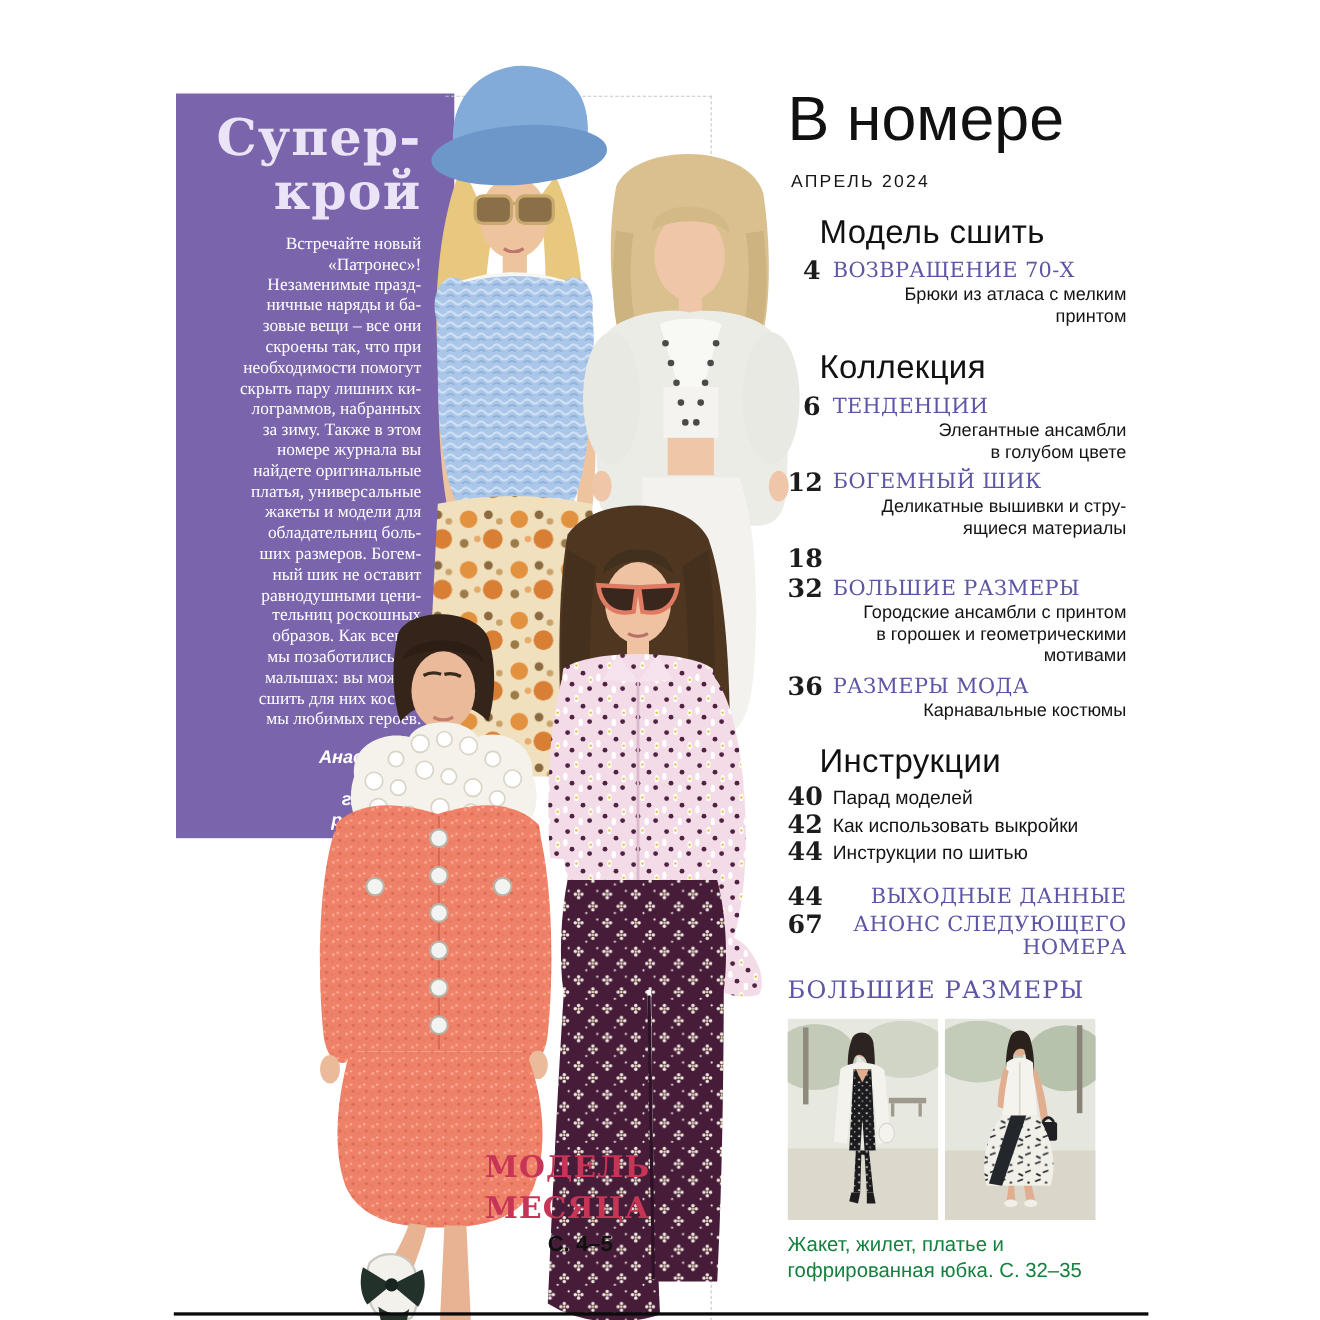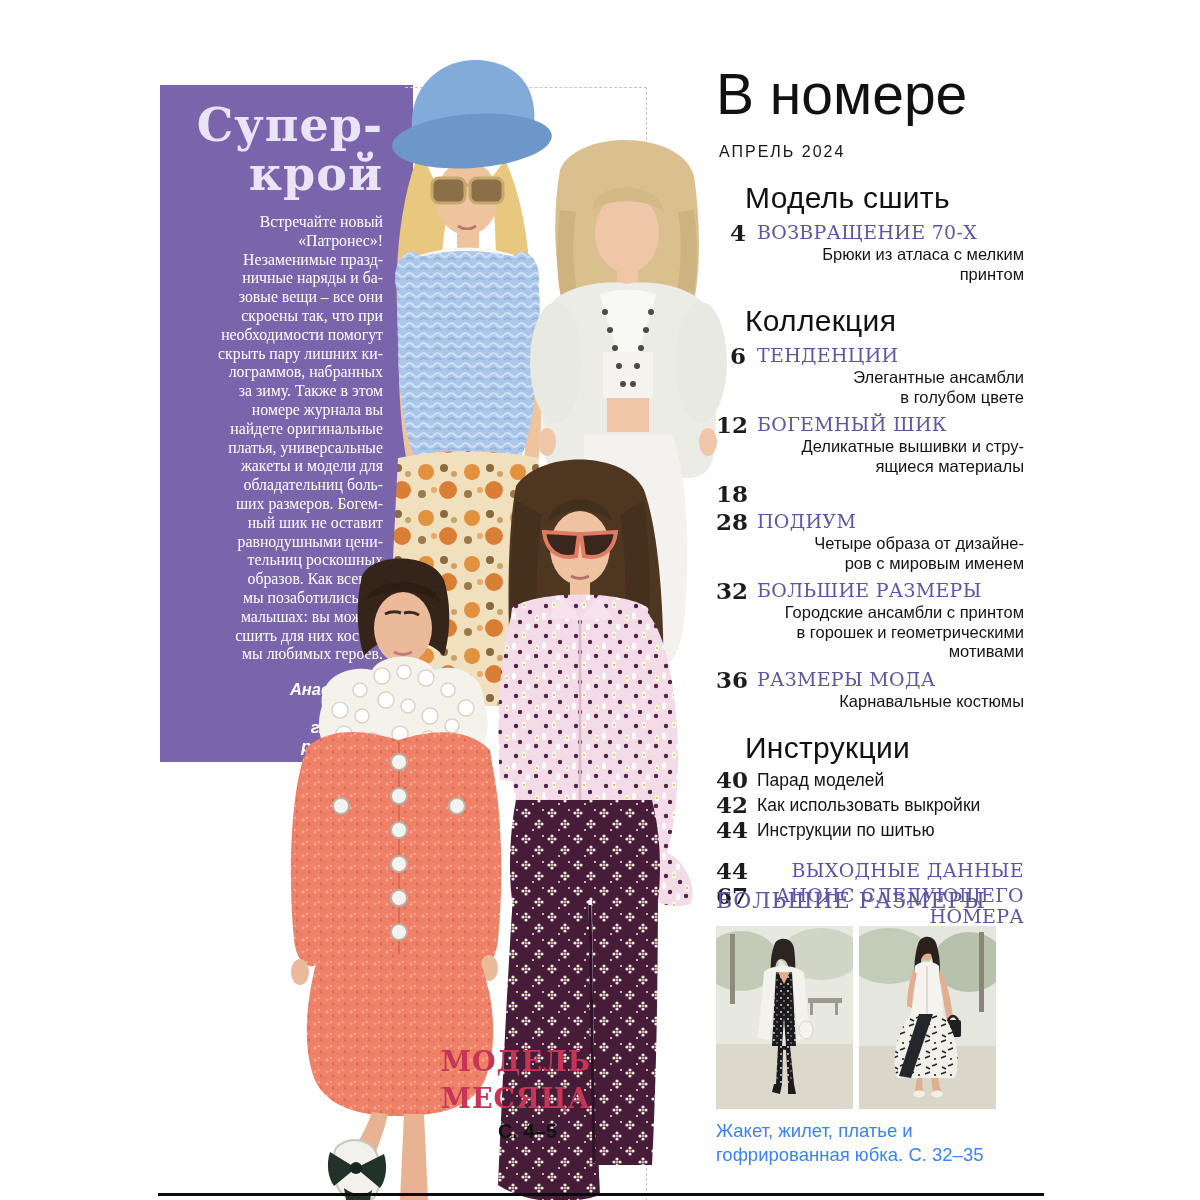--- a/index.html
+++ b/index.html
@@ -22,39 +22,39 @@
   
   #collage{position:absolute;left:0;top:0;pointer-events:none;}
 
   
   #mlabel{position:absolute;left:441px;top:1043px;width:116px;}
   .ml-l{font-family:"DejaVu Serif",serif;font-weight:bold;font-size:27px;line-height:37px;
         color:#c63456;letter-spacing:1px;}
   .ml-p{font-weight:bold;font-size:20px;color:#111;text-align:right;margin-top:3px;}
 
   
-  #toc{position:absolute;left:716px;top:65px;width:308px;}
+  #toc{position:absolute;left:716px;top:79px;width:308px;}
   .toc-title{font-size:57px;line-height:58px;font-weight:300;color:#111;}
   .toc-date{font-size:16px;letter-spacing:2px;margin:20px 0 0 3px;color:#161616;}
   .sec{font-size:30px;font-weight:300;color:#111;margin:20px 0 4px 29px;letter-spacing:.3px;}
   .row{display:grid;grid-template-columns:30px 1fr;column-gap:11px;margin-top:7px;}
   .num{font-family:"DejaVu Serif",serif;font-weight:bold;font-size:23px;line-height:21px;
        text-align:right;color:#1c1c1c;}
   .f-title{font-family:"DejaVu Serif",serif;font-size:19px;line-height:21px;color:#5c56a4;letter-spacing:.3px;}
   .f-desc{font-size:16.5px;line-height:19.5px;color:#141414;margin-top:2px;}
   .row.ins{margin-top:4px;}
   .i-title{font-size:17.5px;line-height:20px;color:#141414;padding-top:1px;}
   .extras{margin-top:20px;}
 
   
   #plus{position:absolute;left:716px;top:888px;width:308px;}
   .ps-head{font-family:"DejaVu Serif",serif;font-size:22px;color:#5c56a4;letter-spacing:1px;}
   .ps-photos{margin-top:13px;display:flex;gap:6px;}
   .ps-photos svg{display:block;}
-  .ps-cap{margin-top:10px;font-size:18.5px;line-height:24px;color:#3b82f6;}
+  .ps-cap{margin-top:10px;font-size:18.5px;line-height:24px;color:#15803d;}
   .ps-cap .bold{font-weight:normal;}
 
   #bottomline{position:absolute;left:158px;top:1193px;width:886px;height:3px;background:#0b0b0b;}
 </style>
 </head>
 <body>
 
 <div id="page">
 
   <div id="edbox">
@@ -329,28 +329,20 @@
     <div class="row">
       <div class="num">12</div>
       <div>
         <div class="f-title">БОГЕМНЫЙ ШИК</div>
         <div class="f-desc pre">Деликатные вышивки и стру-
 ящиеся материалы</div>
       </div>
     </div>
     <div class="row">
       <div class="num">18</div>
-    </div>
-    <div class="row">
-      <div class="num">28</div>
-      <div>
-        <div class="f-title">ПОДИУМ</div>
-        <div class="f-desc pre">Четыре образа от дизайне-
-ров с мировым именем</div>
-      </div>
     </div>
     <div class="row">
       <div class="num">32</div>
       <div>
         <div class="f-title">БОЛЬШИЕ РАЗМЕРЫ</div>
         <div class="f-desc pre">Городские ансамбли с принтом
 в горошек и геометрическими
 мотивами</div>
       </div>
     </div>

